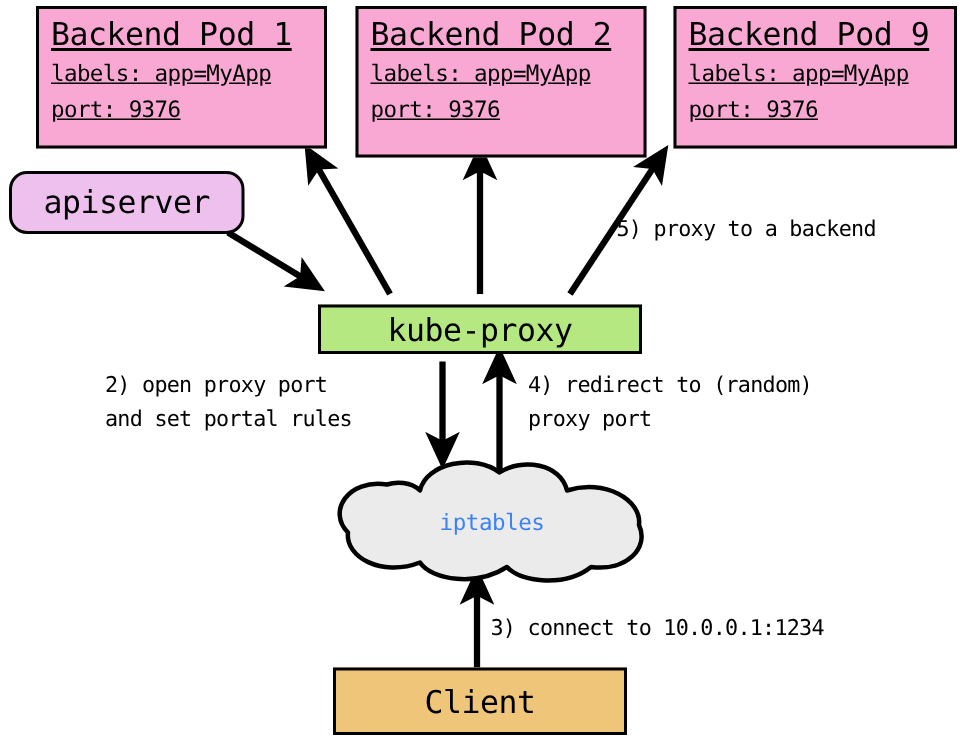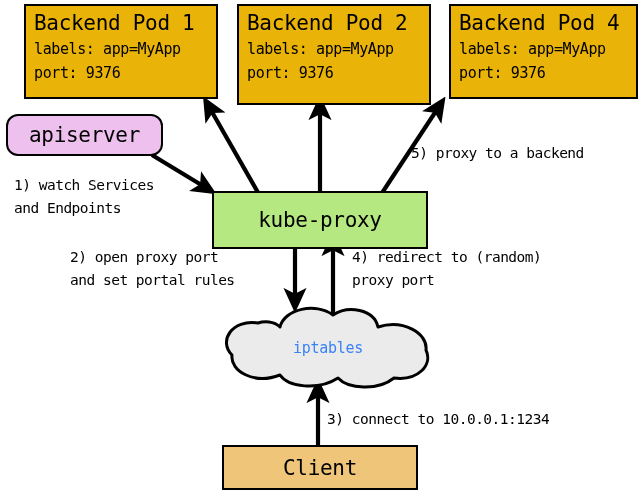--- a/index.html
+++ b/index.html
@@ -24,22 +24,23 @@
     height: 494px;
     pointer-events: none;
   }
   .node {
     position: absolute;
     box-sizing: border-box;
     border: 2px solid #000000;
     z-index: 3;
   }
   .node-pod {
-    background: #eab308;
+    background: #f9a8d4;
     padding: 4px 8px 0 8px;
+    text-decoration: underline;
   }
   .pod-title {
     font-family: "DejaVu Sans Mono", "Liberation Mono", monospace;
     font-size: 21px;
     line-height: 27px;
     color: #000000;
     white-space: nowrap;
     letter-spacing: -0.3px;
   }
   .pod-line {
@@ -164,41 +165,37 @@
     <div class="pod-line">port: 9376</div>
   </div>
 
   <div class="node node-pod" style="left:237px; top:4px; width:194px; height:101px;">
     <div class="pod-title">Backend Pod 2</div>
     <div class="pod-line">labels: app=MyApp</div>
     <div class="pod-line">port: 9376</div>
   </div>
 
   <div class="node node-pod" style="left:449px; top:4px; width:189px; height:95px;">
-    <div class="pod-title">Backend Pod 4</div>
+    <div class="pod-title">Backend Pod 9</div>
     <div class="pod-line">labels: app=MyApp</div>
     <div class="pod-line">port: 9376</div>
   </div>
 
   <div class="node node-apiserver" style="left:6px; top:114px; width:157px; height:42px;border-radius:12px;">
     <div class="node-label">apiserver</div>
   </div>
 
-  <div class="node node-kubeproxy" style="left:212px; top:191px; width:216px; height:58px;">
+  <div class="node node-kubeproxy" style="left:212px; top:203px; width:216px; height:33px;">
     <div class="node-label">kube-proxy</div>
   </div>
 
   <div class="node node-client" style="left:222px; top:445px; width:196px; height:45px;">
     <div class="node-label">Client</div>
   </div>
 
-  <div class="edge-label" style="left:14px; top:174px;">
-    <div>1) watch Services</div>
-    <div>and Endpoints</div>
-  </div>
 
   <div class="edge-label" style="left:70px; top:246px;">
     <div>2) open proxy port</div>
     <div>and set portal rules</div>
   </div>
 
   <div class="edge-label" style="left:327px; top:408px;">
     <div>3) connect to 10.0.0.1:1234</div>
   </div>
 

